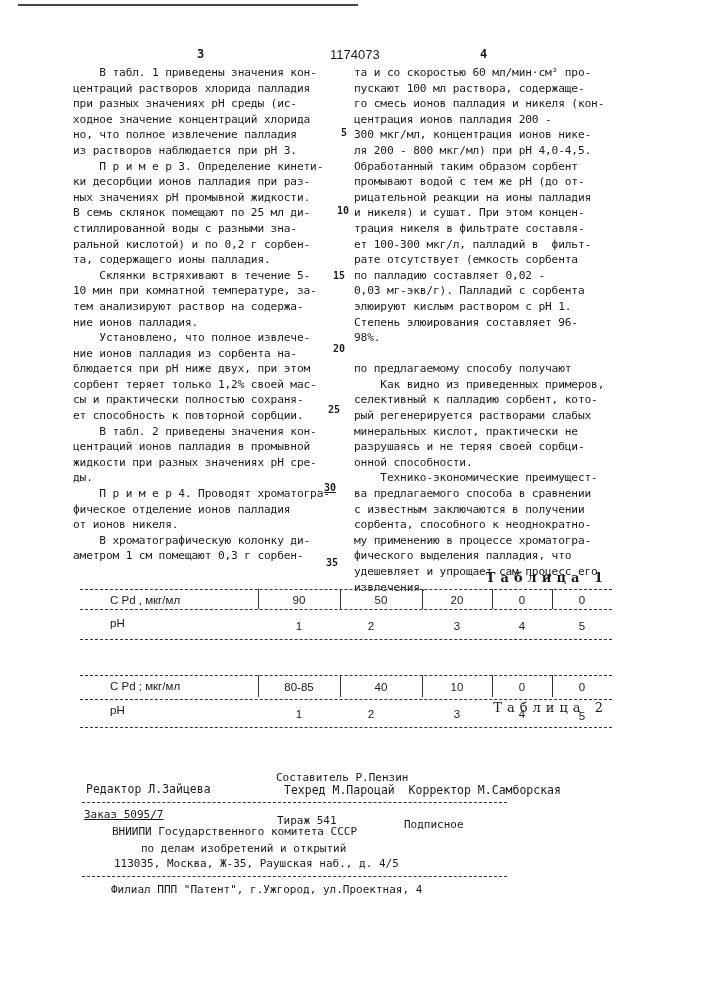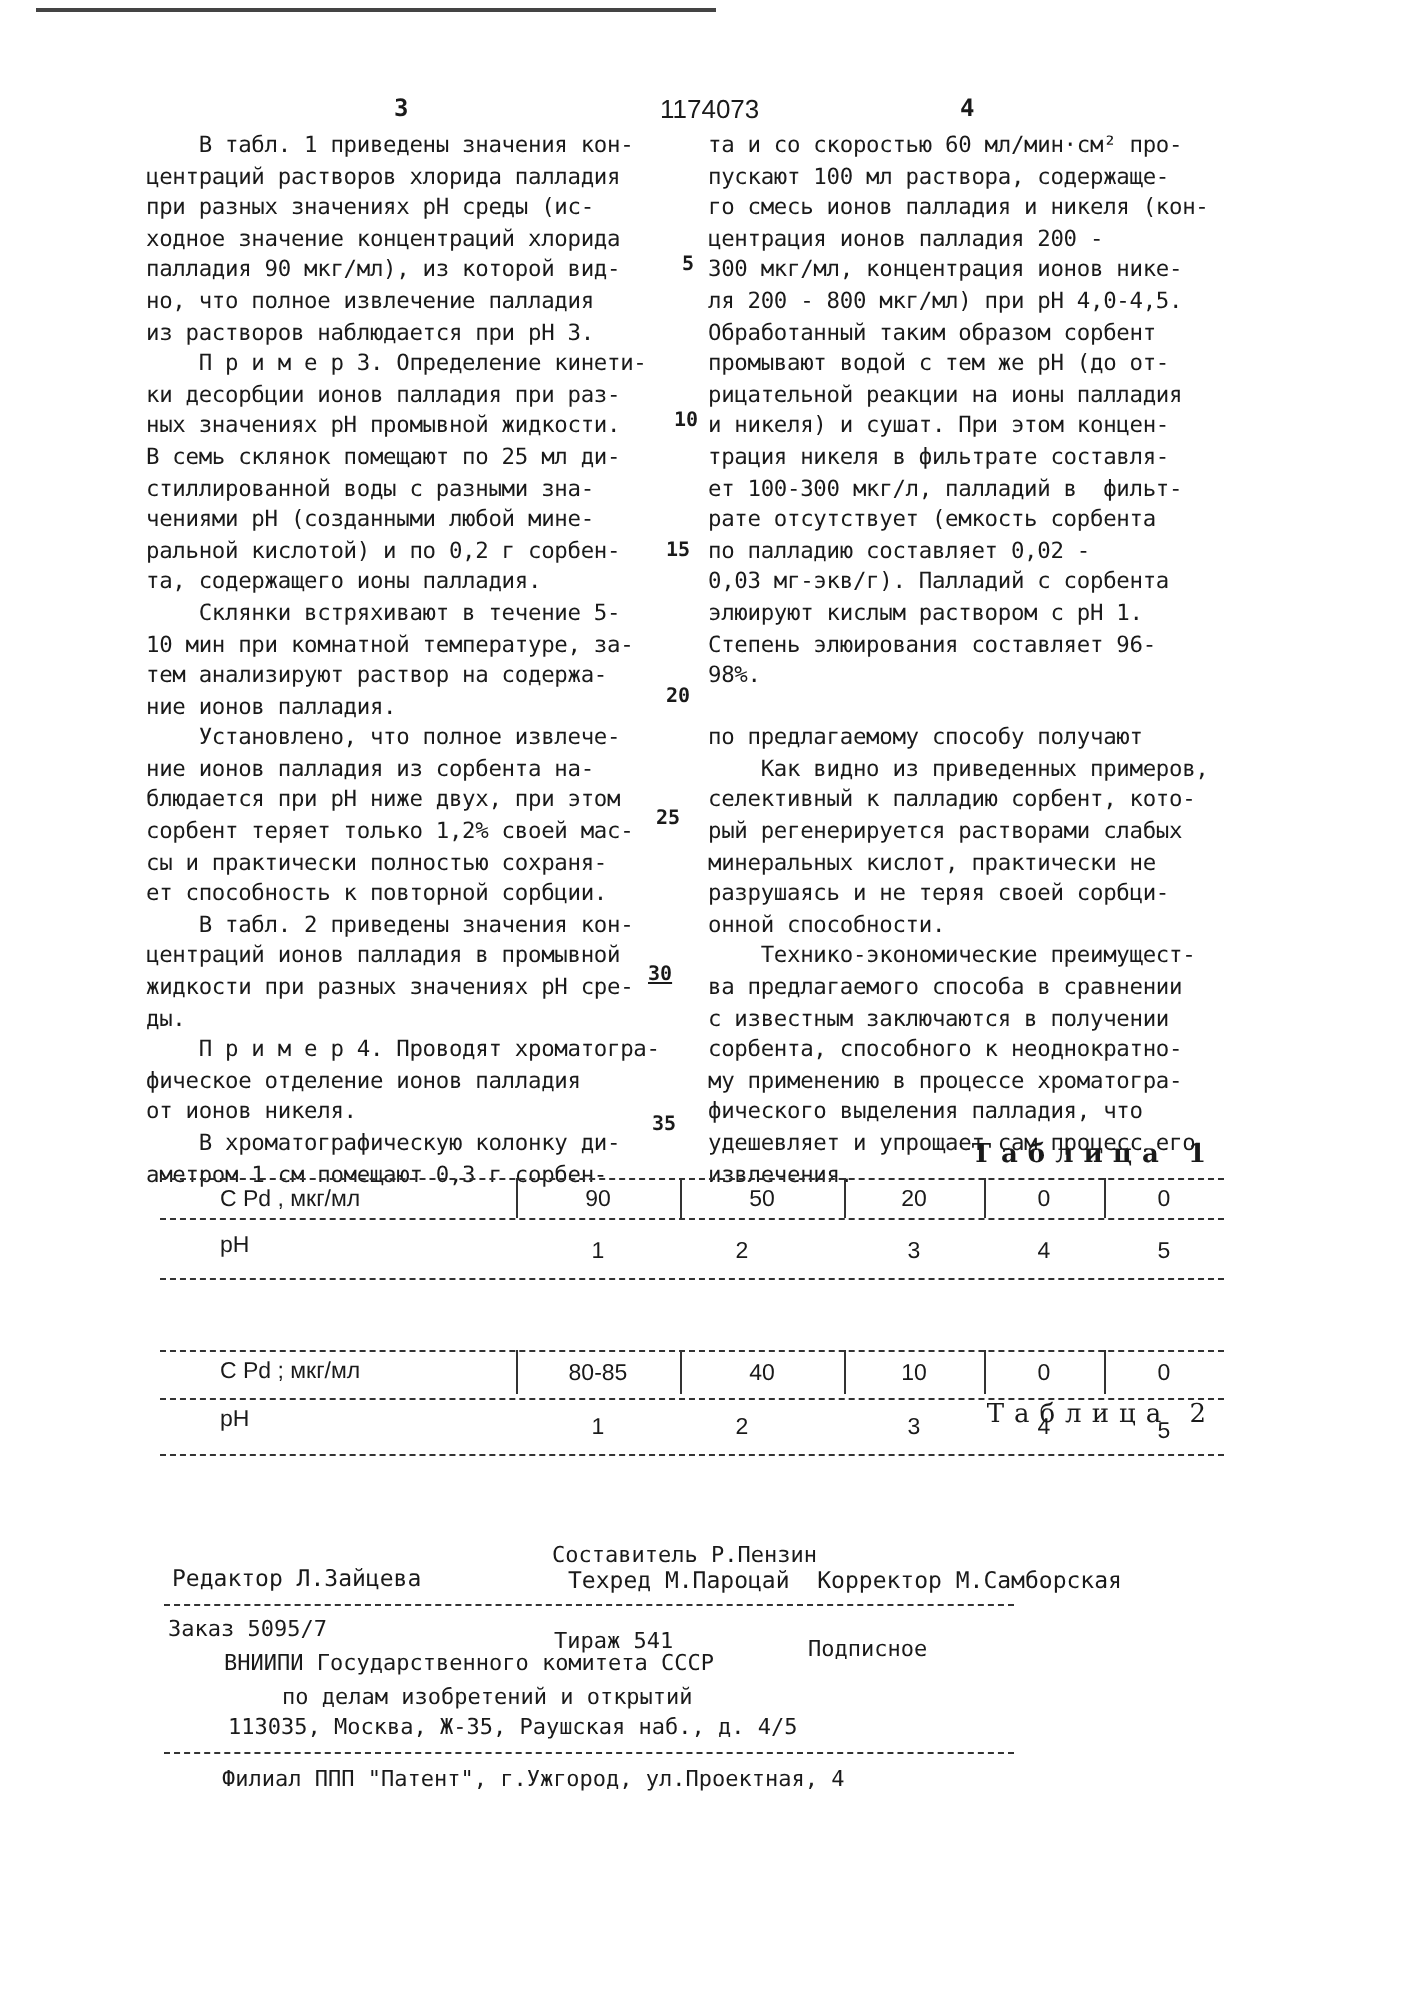--- a/index.html
+++ b/index.html
@@ -28,29 +28,27 @@
 
 <div class="pagenum" style="left:197px;">3</div>
 <div class="patent">1174073</div>
 <div class="pagenum" style="left:480px;">4</div>
 
 <div class="col" id="leftcol" style="left:73px; top:65px; width:280px;">
     <span class="line">    В табл. 1 приведены значения кон-</span>
     <span class="line">центраций растворов хлорида палладия</span>
     <span class="line">при разных значениях pH среды (ис-</span>
     <span class="line">ходное значение концентраций хлорида</span>
-    <span class="line">палладия 90 мкг/мл), из которой вид-</span>
     <span class="line">но, что полное извлечение палладия</span>
     <span class="line">из растворов наблюдается при pH 3.</span>
     <span class="line">    П р и м е р 3. Определение кинети-</span>
     <span class="line">ки десорбции ионов палладия при раз-</span>
     <span class="line">ных значениях pH промывной жидкости.</span>
     <span class="line">В семь склянок помещают по 25 мл ди-</span>
     <span class="line">стиллированной воды с разными зна-</span>
-    <span class="line">чениями pH (созданными любой мине-</span>
     <span class="line">ральной кислотой) и по 0,2 г сорбен-</span>
     <span class="line">та, содержащего ионы палладия.</span>
     <span class="line">    Склянки встряхивают в течение 5-</span>
     <span class="line">10 мин при комнатной температуре, за-</span>
     <span class="line">тем анализируют раствор на содержа-</span>
     <span class="line">ние ионов палладия.</span>
     <span class="line">    Установлено, что полное извлече-</span>
     <span class="line">ние ионов палладия из сорбента на-</span>
     <span class="line">блюдается при pH ниже двух, при этом</span>
     <span class="line">сорбент теряет только 1,2% своей мас-</span>
@@ -156,20 +154,20 @@
   <div class="cell" style="left:342px; width:70px; top:58px;">3</div>
   <div class="cell" style="left:412px; width:60px; top:58px;">4</div>
   <div class="cell" style="left:472px; width:60px; top:60px;">5</div>
   <div class="dash" style="top:77px; right:88px;"></div>
 </div>
 
 <div class="foot" style="left:276px; top:771px; font-size:11px;">Составитель Р.Пензин</div>
 <div class="foot" style="left:86px; top:782px; font-size:11.5px;">Редактор Л.Зайцева</div>
 <div class="foot" style="left:284px; top:783px; font-size:11.5px;">Техред М.Пароцай  Корректор М.Самборская</div>
 <div class="fdash" style="top:802px;"></div>
-<div class="foot" style="left:84px; top:808px;">Заказ 5095/7</div>
+<div class="foot" style="left:84px; top:808px;text-decoration:underline;">Заказ 5095/7</div>
 <div class="foot" style="left:277px; top:814px;">Тираж 541</div>
 <div class="foot" style="left:404px; top:818px;">Подписное</div>
 <div class="foot" style="left:112px; top:825px;">ВНИИПИ Государственного комитета СССР</div>
 <div class="foot" style="left:141px; top:842px;">по делам изобретений и открытий</div>
 <div class="foot" style="left:114px; top:857px;">113035, Москва, Ж-35, Раушская наб., д. 4/5</div>
 <div class="fdash" style="top:876px;"></div>
 <div class="foot" style="left:111px; top:883px;">Филиал ППП "Патент", г.Ужгород, ул.Проектная, 4</div>
 
 </body></html>

